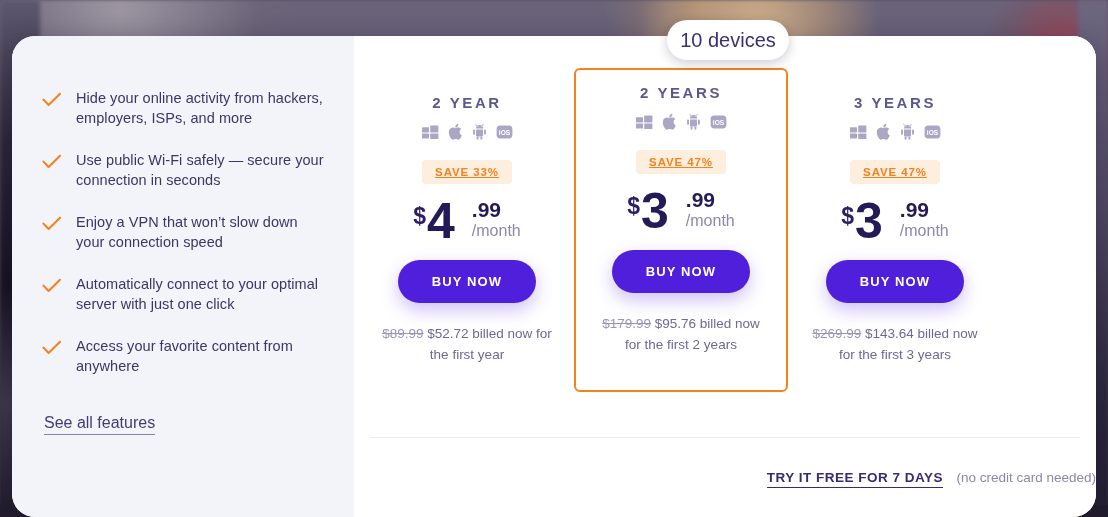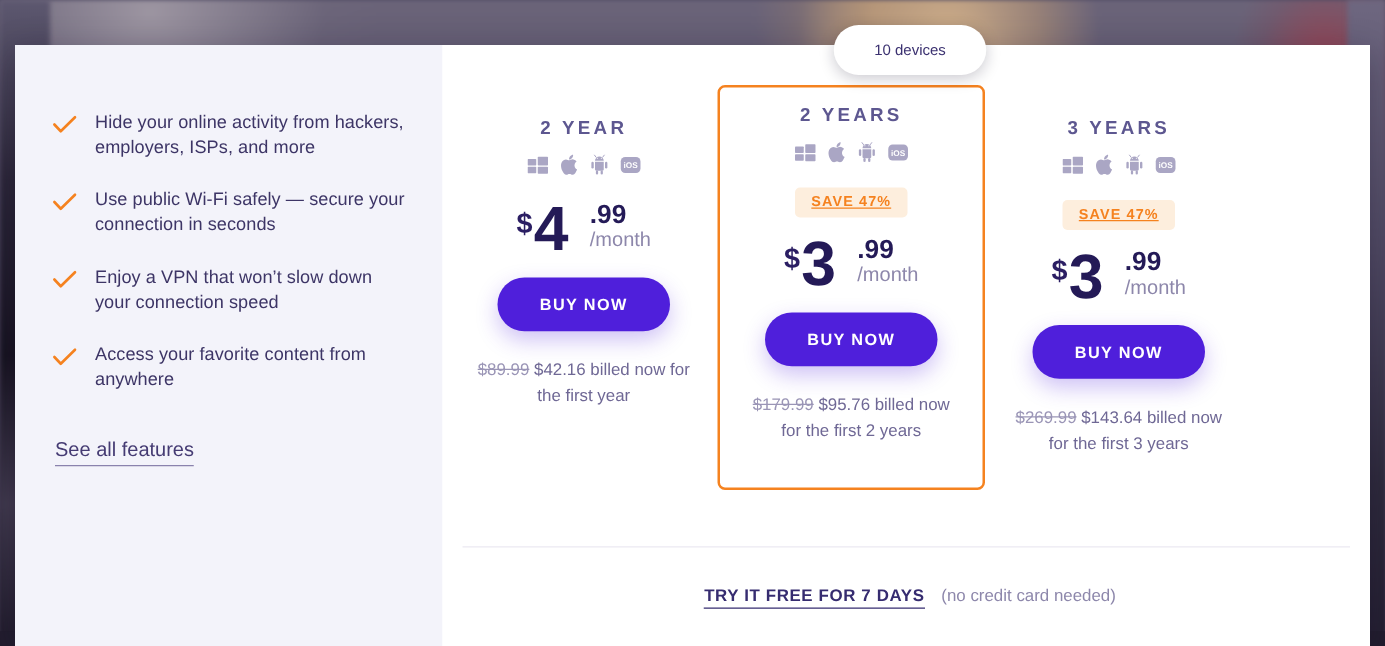--- a/index.html
+++ b/index.html
@@ -54,20 +54,21 @@
   #panel {
     position: absolute;
     left: 12px;
     top: 36px;
     width: 1084px;
     height: 481px;
     background: #ffffff;
     box-shadow: 0 6px 26px rgba(20,14,40,0.30);
     overflow: hidden;
     display: flex;
+    border-radius: 23px;
   }
 
   
   #features {
     width: 342px;
     flex: 0 0 342px;
     background: #f3f3fa;
     padding: 52px 26px 0 30px;
     box-sizing: border-box;
   }
@@ -232,21 +233,21 @@
     right: 16px;
     top: 401px;
     height: 1px;
     background: #ebe9f2;
   }
   #trial {
     position: absolute;
     left: 0;
     right: 0;
     top: 432px;
-    text-align: center;
+    text-align: right;
     padding-left: 6px;
   }
   #trial-link {
     font-size: 13.5px;
     font-weight: bold;
     letter-spacing: 0.5px;
     color: #362c70;
     text-decoration: none;
     border-bottom: 1.6px solid #362c70;
     padding-bottom: 2px;
@@ -264,21 +265,21 @@
     left: 667px;
     top: 20px;
     width: 122px;
     height: 40px;
     background: #ffffff;
     border-radius: 22px;
     box-shadow: 0 3px 12px rgba(20,14,40,0.22);
     display: flex;
     align-items: center;
     justify-content: center;
-    font-size: 12px;
+    font-size: 20px;
     color: #3b3170;
     cursor: pointer;
     z-index: 5;
   }
 </style>
 </head>
 <body>
 
 <div id="page">
 
@@ -318,20 +319,28 @@
               </svg>
             </span>
             <div class="feature-text">Enjoy a VPN that won’t slow down your connection speed</div>
           </div>
           <div class="feature-row">
             <span class="check-icon" style="display: inline-block; line-height: 0;">
               <svg width="20" height="16" viewBox="0 0 20 16">
                 <path d="M1.5 7.6L6.6 13 18 1.8" stroke="#f5821f" stroke-width="2.1" fill="none" stroke-linecap="round" stroke-linejoin="round"></path>
               </svg>
             </span>
+            <div class="feature-text">Automatically connect to your optimal server with just one click</div>
+          </div>
+          <div class="feature-row">
+            <span class="check-icon" style="display: inline-block; line-height: 0;">
+              <svg width="20" height="16" viewBox="0 0 20 16">
+                <path d="M1.5 7.6L6.6 13 18 1.8" stroke="#f5821f" stroke-width="2.1" fill="none" stroke-linecap="round" stroke-linejoin="round"></path>
+              </svg>
+            </span>
             <div class="feature-text">Access your favorite content from anywhere</div>
           </div>
         </div>
       <a id="see-all-features" href="#">See all features</a>
     </div>
 
     <div id="pricing">
       <div id="plans">
           <div class="plan"><div class="plan-title">2 YEAR</div><div class="platforms">
               <span style="display: inline-block; line-height: 0;">
@@ -360,28 +369,28 @@
                   <circle cx="9.1" cy="3.6" r="0.45" fill="#ffffff"></circle>
                   <path d="M3.6 1.1l1.2 1.6M11.4 1.1l-1.2 1.6" stroke="#8a84ae" stroke-width="0.8" stroke-linecap="round"></path>
                 </svg>
               </span>
               <span style="display: inline-block; line-height: 0;">
                 <svg width="17" height="16" viewBox="0 0 17 16">
                   <rect x="0.6" y="1.6" width="15.8" height="12.8" rx="3.6" fill="#8a84ae"></rect>
                   <text x="8.5" y="10.6" font-family="Liberation Sans, sans-serif" font-size="6.6" font-weight="bold" fill="#ffffff" text-anchor="middle">iOS</text>
                 </svg>
               </span>
-            </div><div class="price-line">
+            </div><div><span class="save-badge">SAVE 33%</span></div><div class="price-line">
               <span class="currency">$</span>
               <span class="amount">4</span>
               <span class="price-right">
                 <span class="cents">.99</span>
                 <span class="per-month">/month</span>
               </span>
-            </div><button class="buy-now">BUY NOW</button><div class="billed"><span class="old">$89.99</span><span> $42.16 billed now for the first year</span></div></div>
+            </div><button class="buy-now">BUY NOW</button><div class="billed"><span class="old">$89.99</span><span> $52.72 billed now for the first year</span></div></div>
           <div class="plan featured"><div class="plan-title">2 YEARS</div><div class="platforms">
               <span style="display: inline-block; line-height: 0;">
                 <svg width="17" height="16" viewBox="0 0 17 16">
                   <rect x="0" y="3.2" width="7" height="5.2" rx="0.6" fill="#8a84ae"></rect>
                   <rect x="8.2" y="1.4" width="8.2" height="7" rx="0.6" fill="#8a84ae"></rect>
                   <rect x="0" y="9.4" width="7" height="5.2" rx="0.6" fill="#8a84ae"></rect>
                   <rect x="8.2" y="9.4" width="8.2" height="5.6" rx="0.6" fill="#8a84ae"></rect>
                 </svg>
               </span>
               <span style="display: inline-block; line-height: 0;">

